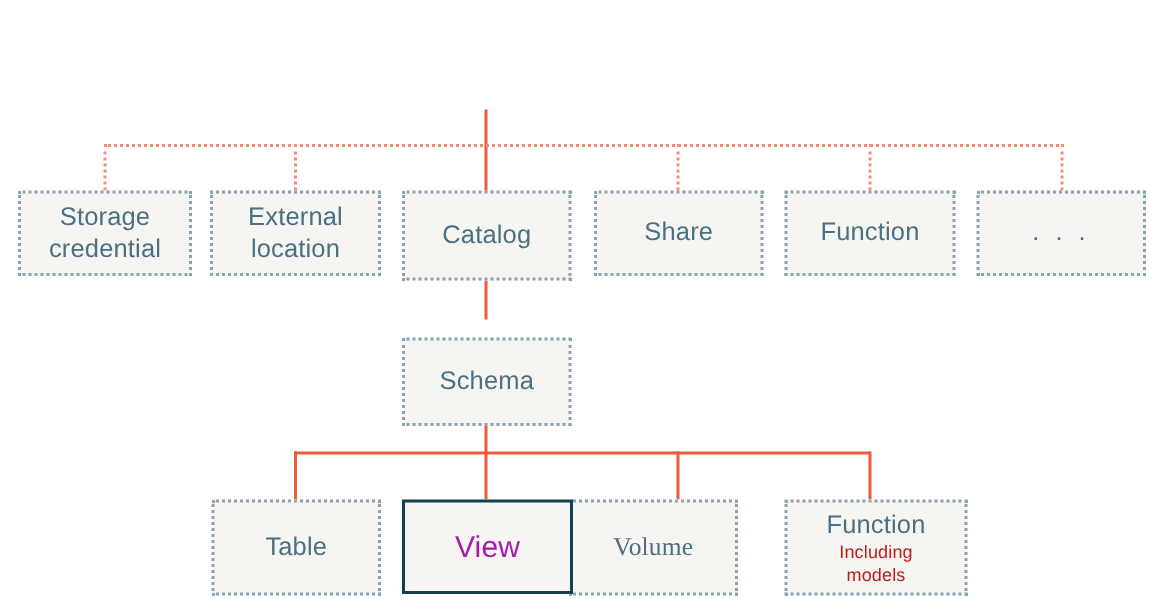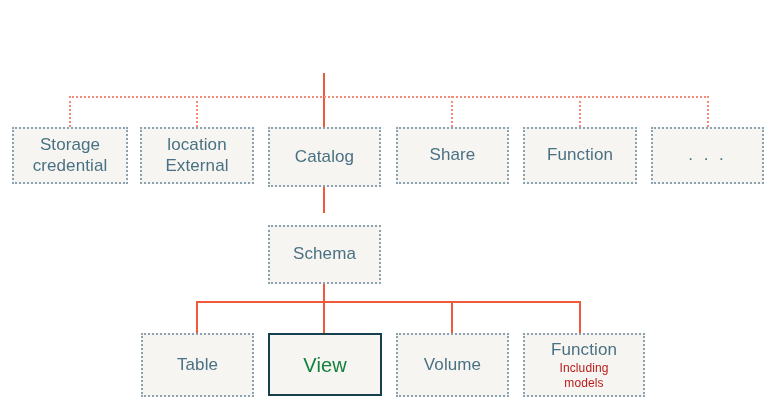--- a/index.html
+++ b/index.html
@@ -44,21 +44,21 @@
     display: block;
     font-size: 12px;
     line-height: 1.18;
     color: #b91c1c;
     padding: 1px 4px 0 4px;
   }
 
   
   .node.highlight {
     border: 2px solid #16404f;
-    color: #15803d;
+    color: #a21caf;
     font-size: 20px;
     z-index: 4;
   }
 
   
   .node .dots {
     letter-spacing: 3px;
     font-size: 17px;
   }
 
@@ -109,22 +109,22 @@
   <div class="conn v-solid" style="left:451px; top:301px; height:32px;"></div>
   <div class="conn v-solid" style="left:579px; top:301px; height:32px;"></div>
 
 
   <div class="node" style="left:12px; top:127px; width:116px; height:57px;align-items:center;">
     <span class="label">Storage</span>
     <span class="label">credential</span>
   </div>
 
   <div class="node" style="left:140px; top:127px; width:114px; height:57px;">
+    <span class="label">External</span>
     <span class="label">location</span>
-    <span class="label">External</span>
   </div>
 
   <div class="node" style="left:268px; top:127px; width:113px; height:60px;">
     <span class="label">Catalog</span>
   </div>
 
   <div class="node" style="left:396px; top:127px; width:113px; height:57px;">
     <span class="label">Share</span>
   </div>
 
@@ -141,21 +141,21 @@
   </div>
 
   <div class="node" style="left:141px; top:333px; width:113px; height:64px;">
     <span class="label">Table</span>
   </div>
 
   <div class="node highlight" style="left:268px; top:333px; width:114px; height:63px;">
     <span class="label">View</span>
   </div>
 
-  <div class="node" style="left:396px; top:333px; width:113px; height:64px;">
+  <div class="node" style="left:379px; top:333px; width:113px; height:64px;font-family:Liberation Serif, serif;">
     <span class="label">Volume</span>
   </div>
 
   <div class="node" style="left:523px; top:333px; width:122px; height:64px;">
     <span class="label">Function</span>
     <span class="sublabel">Including</span>
     <span class="sublabel">models</span>
   </div>
 
 </div>

